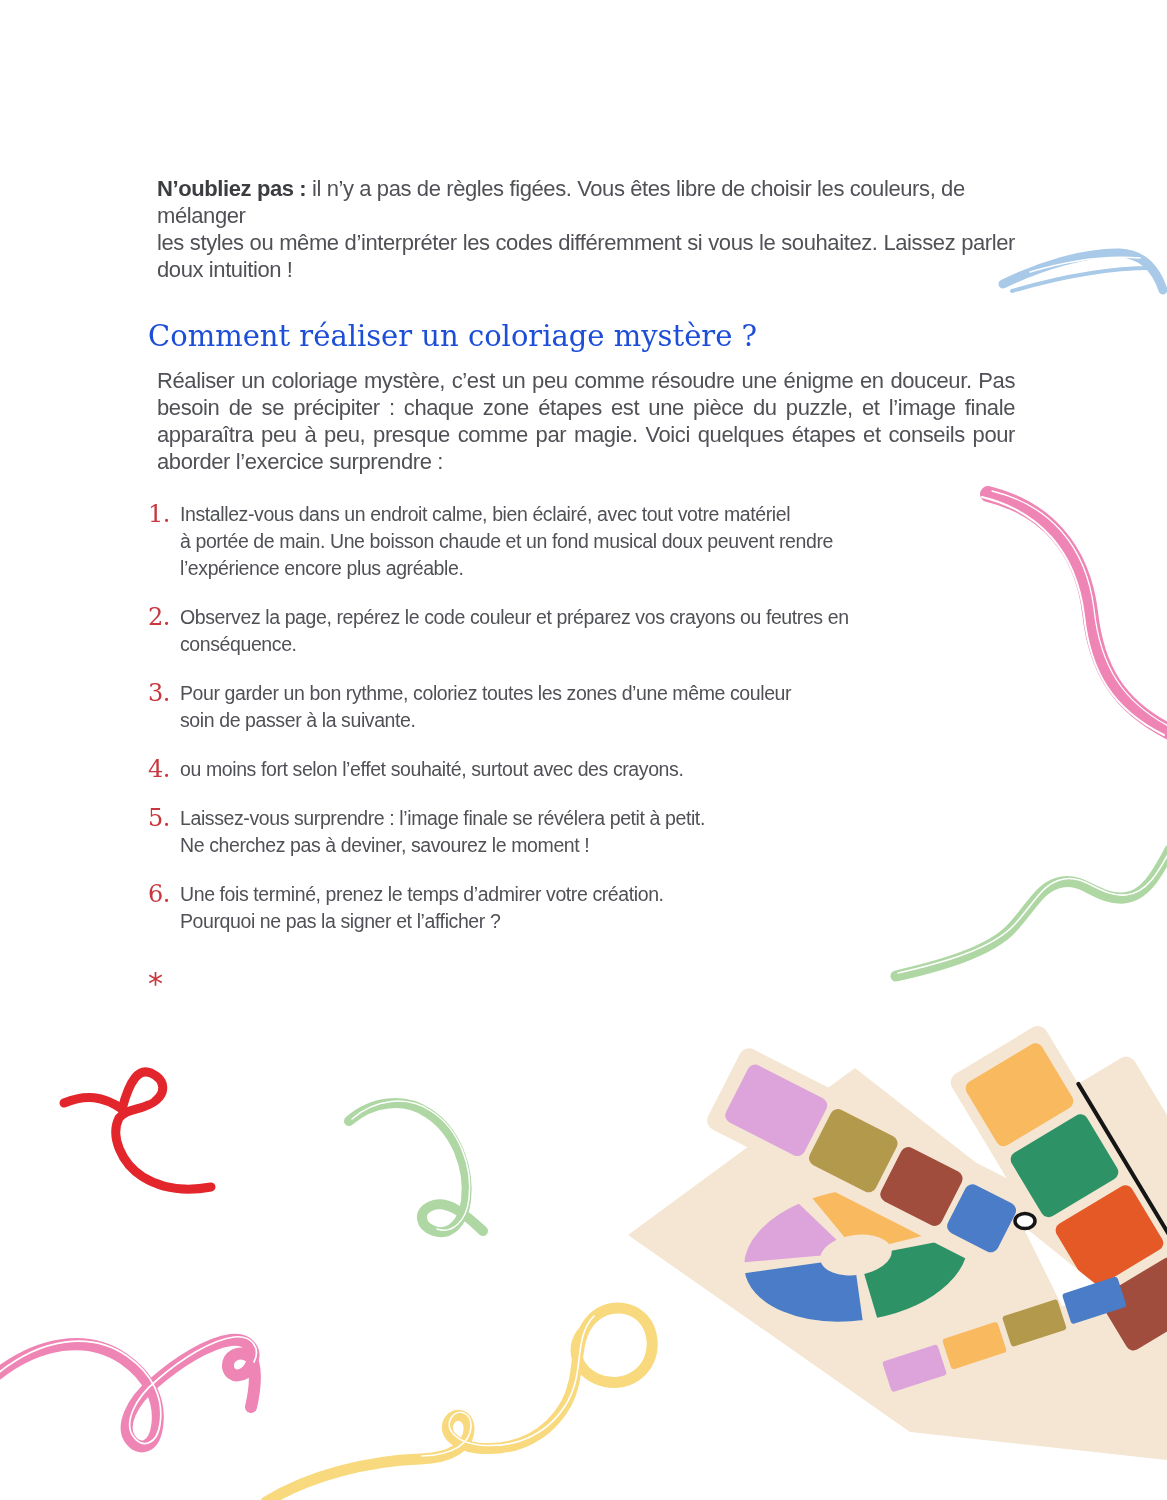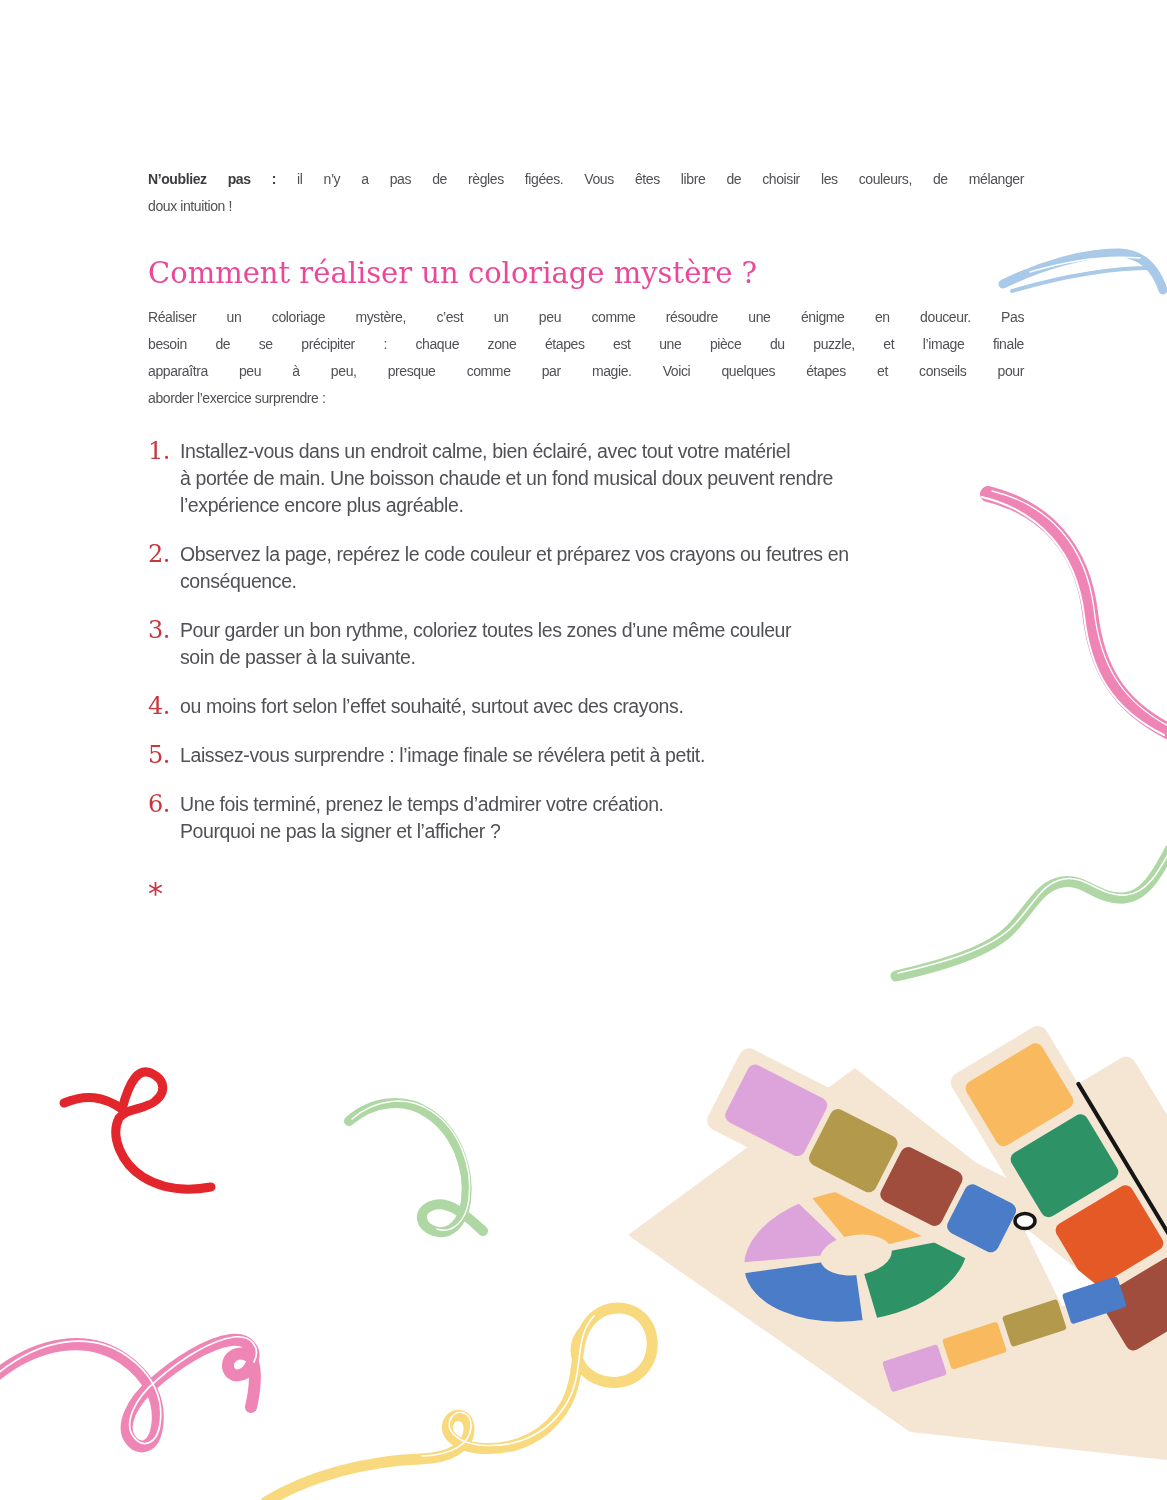--- a/index.html
+++ b/index.html
@@ -2,27 +2,27 @@
 <html><head>
 <meta charset="utf-8">
 <style>
   html,body{margin:0;padding:0;}
   body{
     width:1167px;height:1500px;background:#ffffff;position:relative;
     font-family:"Liberation Sans",sans-serif;color:#505156;overflow:hidden;
   }
   .decor{position:absolute;left:0;top:0;width:1167px;height:1500px;z-index:0;pointer-events:none;}
   .content{position:absolute;left:148px;top:166px;width:876px;z-index:1;}
-  .para{font-size:14px;line-height:27px;letter-spacing:-0.4px;margin:0;}
+  .para{font-size:22px;line-height:27px;letter-spacing:-0.4px;margin:9px;}
   .jline{display:block;text-align-last:justify;}
   .lastline{display:block;}
   .para strong{color:#3c3d40;font-weight:700;}
   .heading{
     font-family:"DejaVu Serif","Liberation Serif",serif;font-weight:400;
-    color:#ec4899;font-size:29px;line-height:34px;margin:36px 0 0 0;letter-spacing:0px;
+    color:#1d4ed8;font-size:29px;line-height:34px;margin:36px 0 0 0;letter-spacing:0px;
   }
   .lead{margin-top:14px;}
   .steps{list-style:none;margin:26px 0 0 0;padding:0;display:flex;flex-direction:column;gap:22px;}
   .step{display:flex;gap:9px;font-size:19.5px;line-height:27px;letter-spacing:-0.4px;}
   .num{
     font-family:"DejaVu Serif","Liberation Serif",serif;color:#c8373d;
     font-size:24px;line-height:26px;min-width:23px;flex:none;
   }
   .stepline{display:block;}
   .footnote{display:flex;gap:11px;margin-top:32px;font-size:19.5px;line-height:27px;letter-spacing:-0.4px;align-items:flex-start;}
@@ -116,20 +116,21 @@
       <rect x="128" y="-6" width="58" height="32" rx="3" fill="#b2994b"></rect>
       <rect x="192" y="-9" width="58" height="32" rx="3" fill="#4a7cc7"></rect>
     </g>
   </g>
 </svg>
 
 <main class="content">
 
   <p class="para">
     <span class="jline"><strong>N’oubliez pas :</strong><span> il n’y a pas de règles figées. Vous êtes libre de choisir les couleurs, de mélanger</span></span>
+    <span class="jline">les styles ou même d’interpréter les codes différemment si vous le souhaitez. Laissez parler</span>
     <span class="lastline">doux intuition !</span>
   </p>
 
   <h1 class="heading">Comment réaliser un coloriage mystère ?</h1>
 
   <p class="para lead">
     <span class="jline">Réaliser un coloriage mystère, c’est un peu comme résoudre une énigme en douceur. Pas</span>
     <span class="jline">besoin de se précipiter : chaque zone étapes est une pièce du puzzle, et l’image finale</span>
     <span class="jline">apparaîtra peu à peu, presque comme par magie. Voici quelques étapes et conseils pour</span>
     <span class="lastline">aborder l’exercice surprendre :</span>
@@ -161,20 +162,21 @@
     <li class="step">
       <span class="num">4.</span>
       <span class="txt">
         <span class="stepline">ou moins fort selon l’effet souhaité, surtout avec des crayons.</span>
       </span>
     </li>
     <li class="step">
       <span class="num">5.</span>
       <span class="txt">
         <span class="stepline">Laissez-vous surprendre : l’image finale se révélera petit à petit.</span>
+        <span class="stepline">Ne cherchez pas à deviner, savourez le moment !</span>
       </span>
     </li>
     <li class="step">
       <span class="num">6.</span>
       <span class="txt">
         <span class="stepline">Une fois terminé, prenez le temps d’admirer votre création.</span>
         <span class="stepline">Pourquoi ne pas la signer et l’afficher ?</span>
       </span>
     </li>
   </ol>

